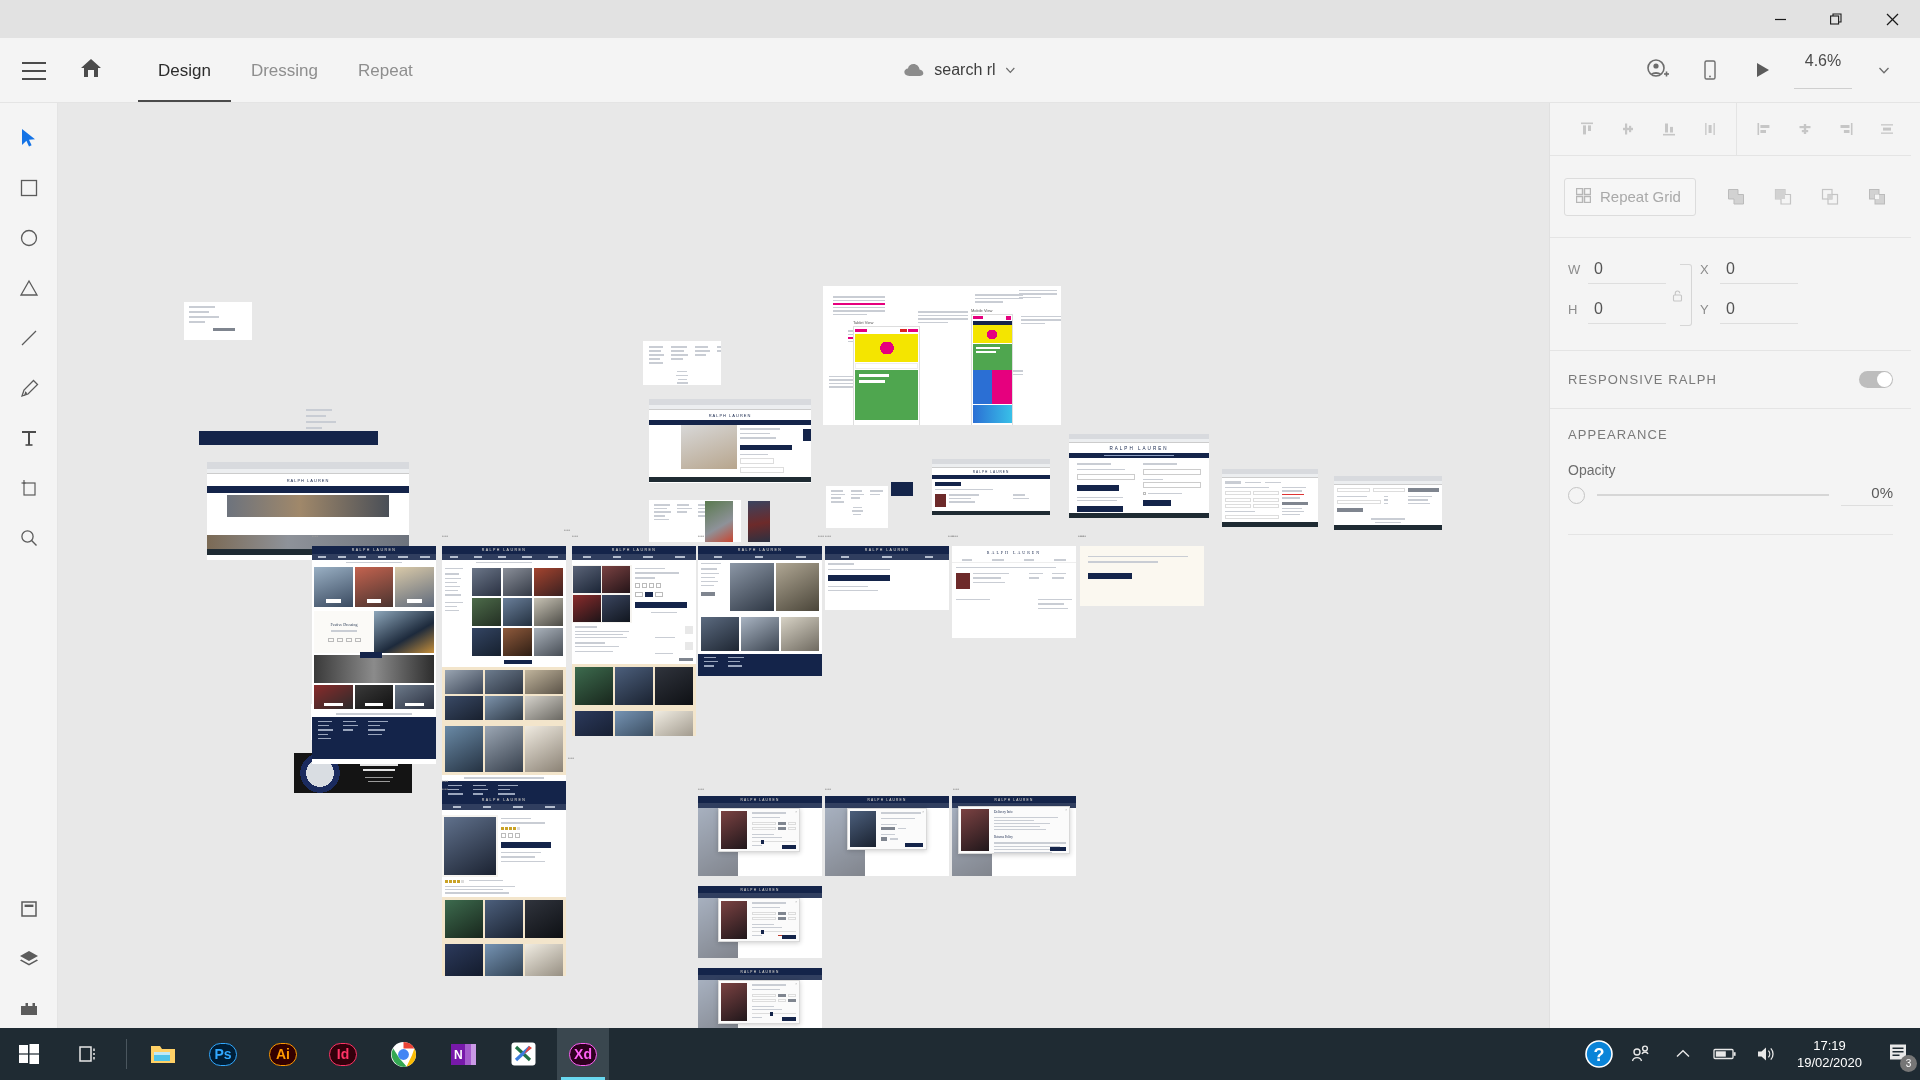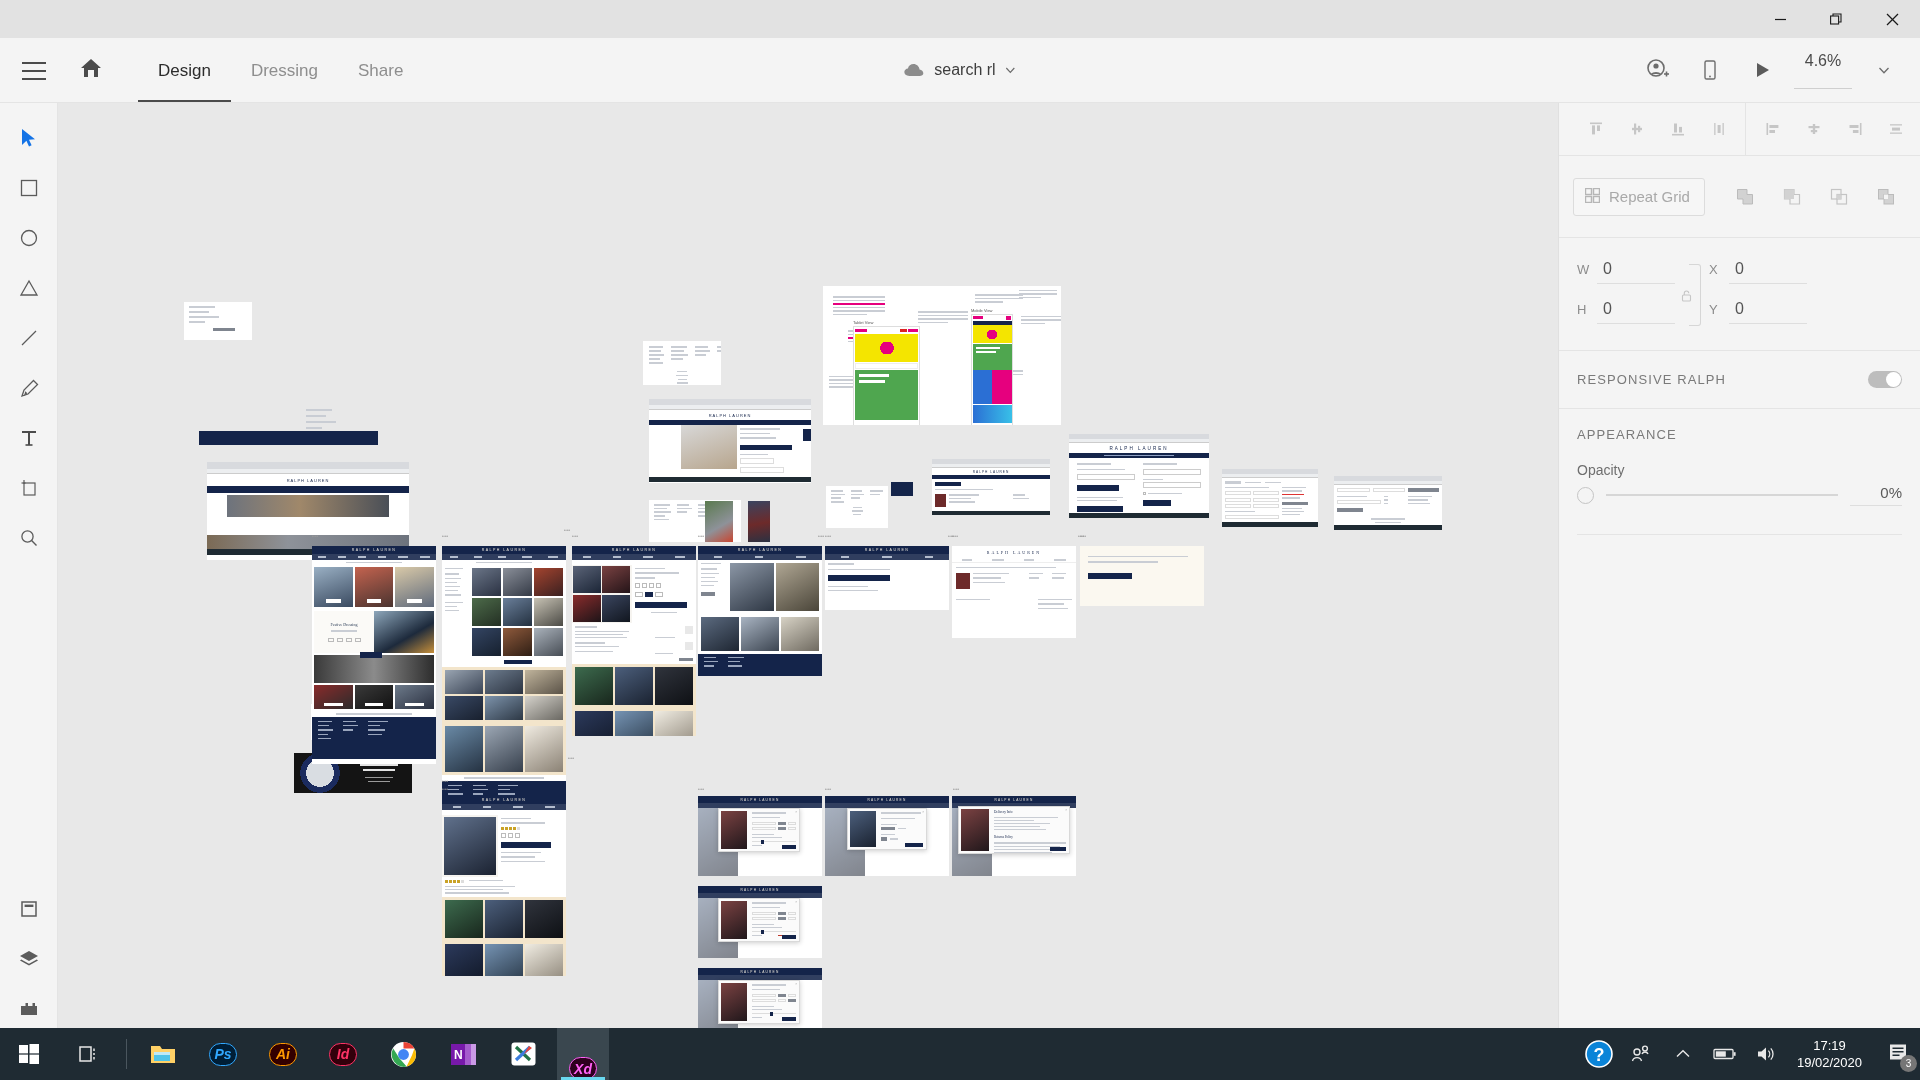--- a/index.html
+++ b/index.html
@@ -102,21 +102,21 @@
   .browser-bar { background: #eceef0; }
   .tbar-dark { background: #1f2b33; }
   .modal { background: #fbfbfb; border: 1px solid #d9d9d9; box-shadow: 0 1px 5px rgba(0,0,0,.2); }
   .yellowsale { background: #f4e500; }
   .greenad { background: #4fa64f; }
   .pinkad { background: #e6007e; }
   .bluead { background: #2b6fd4; }
 
   
   .rightpanel {
-    position: absolute; top: 103px; right: 0;
+    position: absolute; top: 103px; right: 9px;
     width: 362px; height: 955px;
     background: #f4f4f4; border-left: 1px solid #e0e0e0;
   }
   .align-row {
     height: 53px; display: flex; align-items: center;
     border-bottom: 1px solid #e4e4e4;
   }
   .align-group { display: flex; align-items: center; }
   .align-group.g1 { padding-left: 16px; }
   .align-sep { width: 1px; height: 53px; background: #e4e4e4; margin: 0 6px; }
@@ -198,28 +198,28 @@
     display: flex; align-items: center; gap: 12px; padding: 0 14px;
   }
   .search-txt { font-size: 15px; color: #3f3f3f; flex: 1; }
   .taskview { width: 52px; height: 52px; display:flex; align-items:center; justify-content:center; margin-left: 6px; }
   .tb-divider { width: 1px; height: 30px; background: #4a565e; margin: 0 10px; }
   .apps { display: flex; align-items: center; gap: 8px; }
   .app-ic {
     width: 52px; height: 52px; display: flex; align-items: center; justify-content: center;
     position: relative;
   }
-  .app-ic.active { background: #3a474f; align-items: flex-end; }
+  .app-ic.active { background: #3a474f; }
   .app-ic.active::after {
     content: ''; position: absolute; bottom: 0; left: 4px; right: 4px; height: 3px;
     background: #69d8f0;
   }
   .app-sq { width: 28px; height: 23px; border-radius: 12px;
     display: flex; align-items: center; justify-content: center;
-    font-size: 14px; font-weight: bold; font-style: italic; }
+    font-size: 14px; font-weight: bold; }
   .tray { position: absolute; right: 0; display: flex; align-items: center; height: 52px; gap: 2px; }
   .tray-ic { width: 40px; height: 52px; display: flex; align-items: center; justify-content: center; color: #e8e8e8; }
   .clock {
     color: #fff; font-size: 13px; text-align: center; line-height: 17px;
     padding: 0 12px 0 8px;
   }
   .notif { width: 44px; height: 52px; display: flex; align-items: center; justify-content: center; position: relative; }
   .badge {
     position: absolute; right: 3px; bottom: 8px;
     width: 17px; height: 17px; border-radius: 50%;
@@ -258,21 +258,21 @@
   </div>
   <div class="home-icon">
     <svg width="26" height="26" viewBox="0 0 26 26">
       <path d="M13 4 L23 13 H20 V22 H16 V15 H10 V22 H6 V13 H3 Z" fill="#4b4b4b"></path>
     </svg>
   </div>
 
   <div class="tabs">
     <div class="tab active">Design</div>
     <div class="tab">Dressing</div>
-    <div class="tab">Share</div>
+    <div class="tab">Repeat</div>
   </div>
 
   <div class="doctitle">
     <span>
       <svg class="cloud-icon" viewBox="0 0 22 16">
         <path d="M6 14 C2.7 14 1 12.2 1 10.1 C1 8.1 2.6 6.5 4.6 6.4 C5.2 3.8 7.4 2 10.2 2 C13.3 2 15.9 4.4 16.2 7.5 C18.4 7.7 20 9.4 20 11.3 C20 13.2 18.3 14 16.3 14 Z" fill="#8c8c8c"></path>
       </svg>
     </span>
     <span>search rl</span>
     <span>

